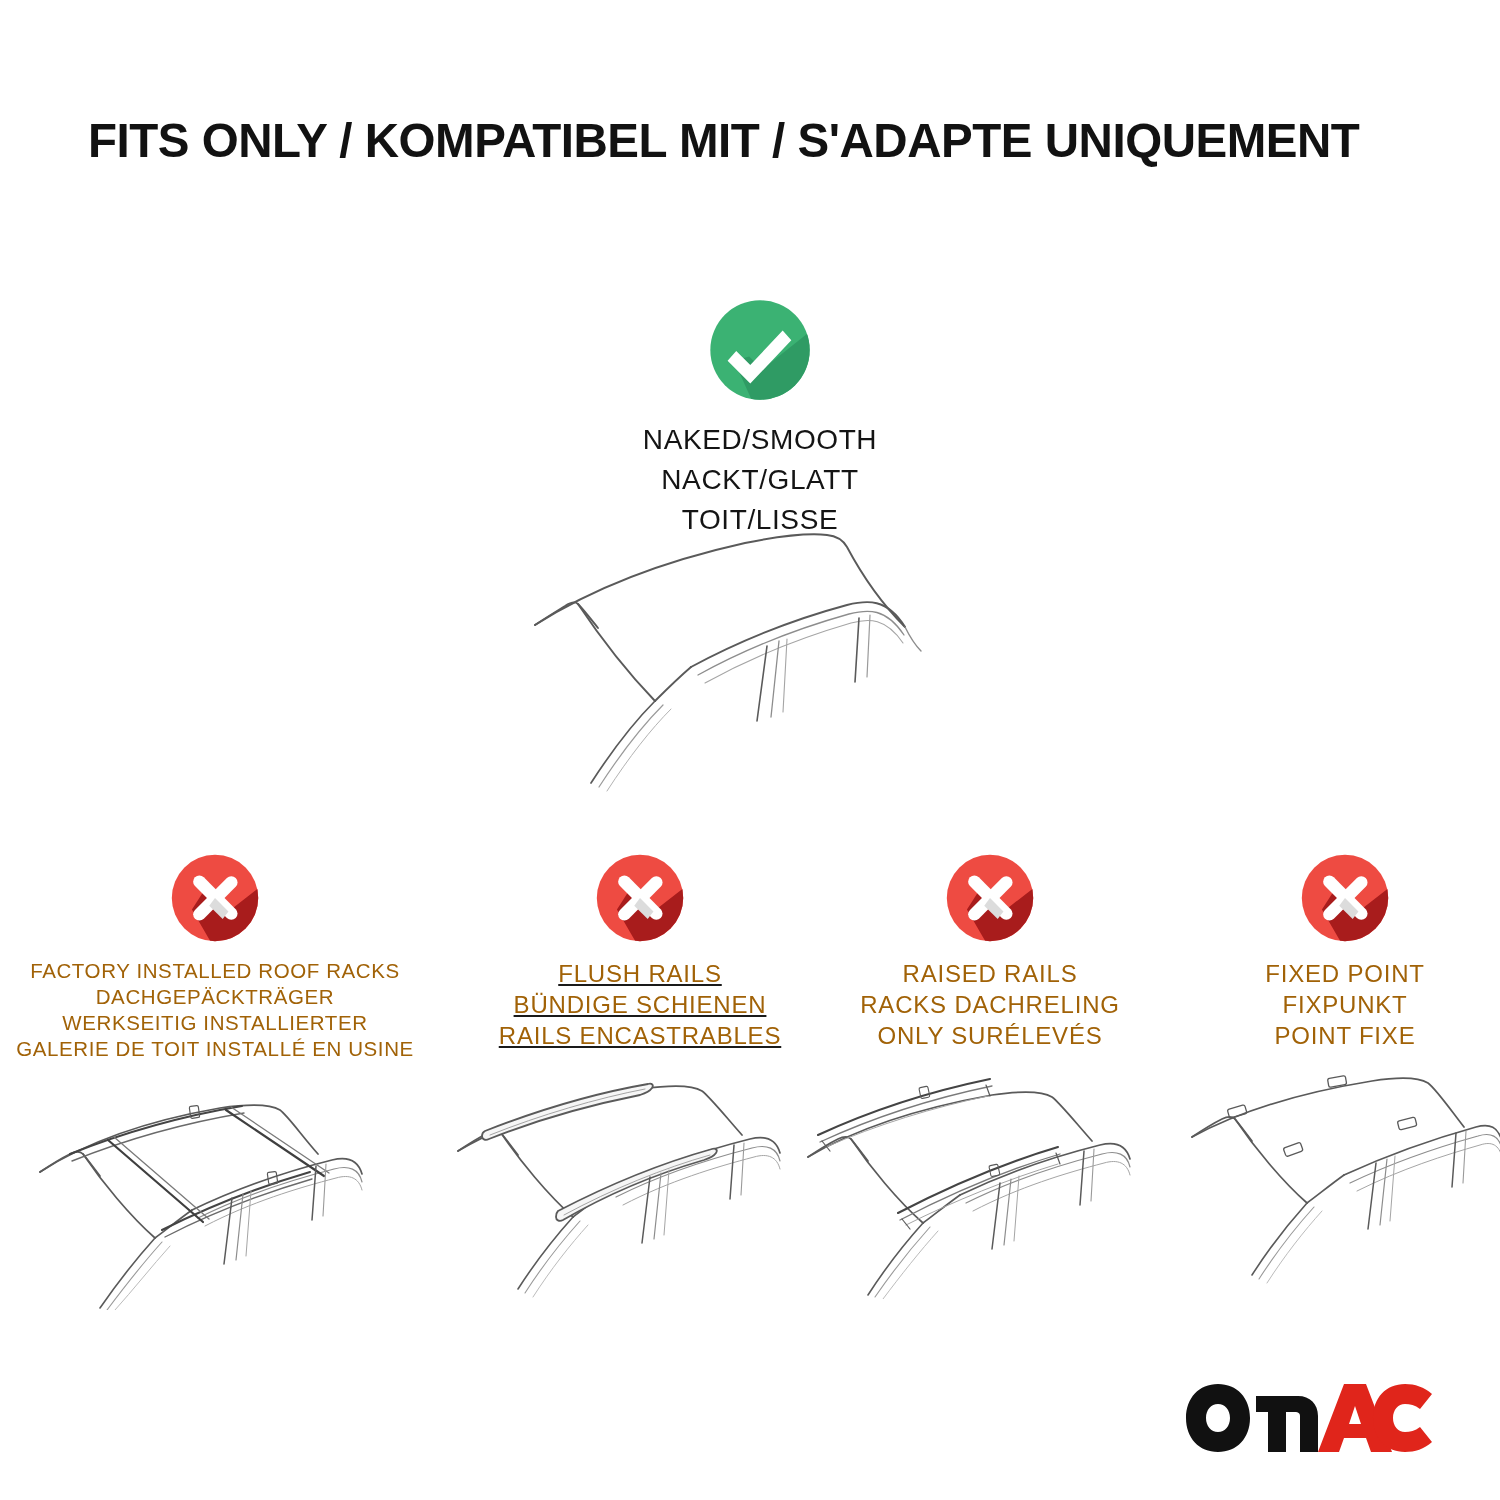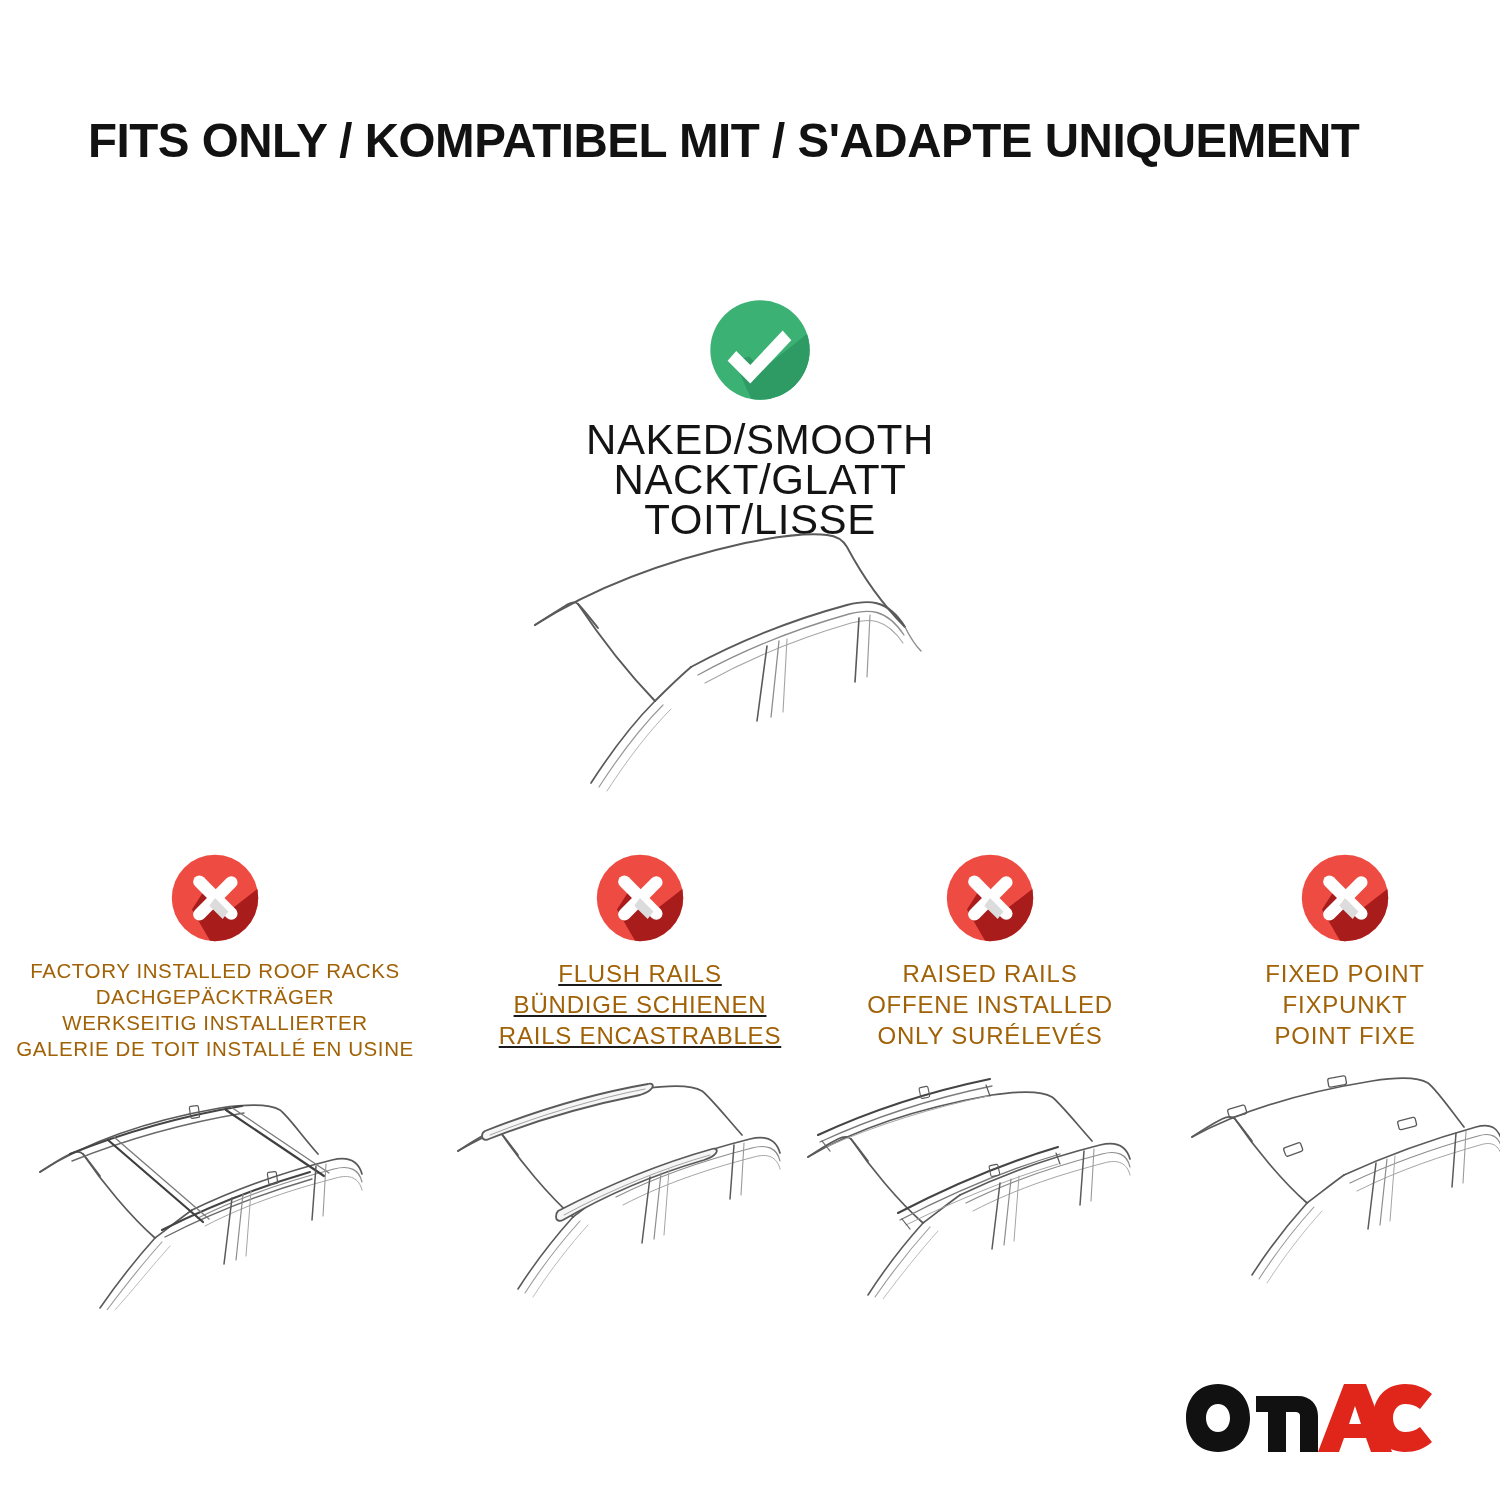--- a/index.html
+++ b/index.html
@@ -43,21 +43,21 @@
   .icon-wrap {
     width: 108px;
     height: 108px;
     margin: 0 auto;
     position: relative;
   }
   .icon-wrap svg { display: block; width: 100%; height: 100%; }
 
   .fits-labels {
     margin-top: 16px;
-    font-size: 42px;
+    font-size: 28px;
     line-height: 40px;
     letter-spacing: 0.6px;
     font-weight: 400;
     color: #141414;
   }
 
   .fits-art {
     position: absolute;
     left: 495px;
     top: 515px;
@@ -308,21 +308,21 @@
         </g>
         <g clip-path="url(#rclip3)">
           <rect x="44" y="20" width="13" height="60" rx="6.5" transform="rotate(45 50 50)" fill="#ffffff"></rect>
           <rect x="44" y="20" width="13" height="60" rx="6.5" transform="rotate(-45 50 50)" fill="#ffffff"></rect>
           <polygon points="50,50 64,64 58,72 44,58" fill="#DCDCDC"></polygon>
         </g>
       </svg>
     </div>
     <div class="nofit-labels">
       <div>RAISED RAILS</div>
-      <div>OFFENE INSTALLED</div>
+      <div>RACKS DACHRELING</div>
       <div>ONLY SURÉLEVÉS</div>
     </div>
     <div class="nofit-art">
       <svg viewBox="0 0 400 230" xmlns="http://www.w3.org/2000/svg" fill="none" stroke="#5a5a5a" stroke-width="1.7" stroke-linecap="round" stroke-linejoin="round">
         <path d="M18 88 C62 62 124 40 202 26 C230 22 252 22 262 28 C270 34 286 54 302 72"></path>
         <path d="M18 88 C30 80 40 74 48 70 C54 67 58 67 61 70 C66 76 72 84 78 92"></path>
         <path d="M61 70 C80 98 108 132 133 154"></path>
         <path d="M133 154 C144 146 156 136 170 126"></path>
         <path d="M170 126 C220 102 270 86 310 76 C326 72 336 76 340 90"></path>
         <path d="M176 134 C224 110 273 95 312 85 C327 81 337 85 340 98" stroke-width="1.2" stroke="#8d8d8d"></path>

